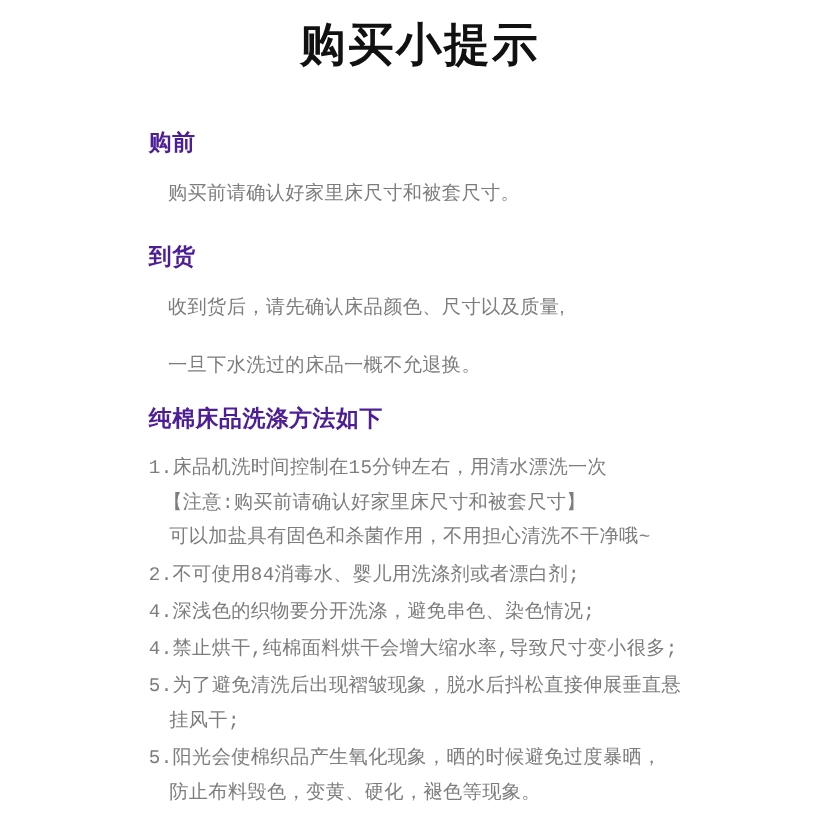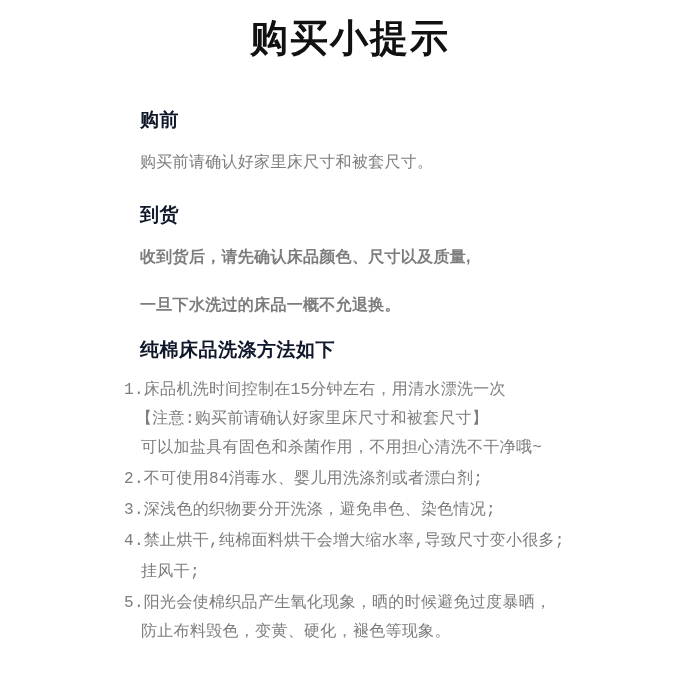--- a/index.html
+++ b/index.html
@@ -23,40 +23,40 @@
       line-height: 44px;
       font-weight: 700;
       color: #111111;
       letter-spacing: 2px;
     }
     .content {
       padding-left: 124px;
       padding-right: 70px;
     }
     .heading {
-      margin: 16px;
+      margin: 0;
       font-size: 19px;
       line-height: 20px;
       font-weight: 700;
-      color: #0f172a;
+      color: #4c1d95;
       letter-spacing: 0.5px;
     }
     .sec-before .heading { margin-top: 50px; }
     .sec-arrival .heading { margin-top: 27px; }
     .sec-wash .heading { margin-top: 19px; }
 
     .body-line {
       margin: 16px;
       font-size: 16px;
       line-height: 32px;
       color: #7d7d7d;
       letter-spacing: 0.3px;
     }
     .sec-before .body-group { margin-top: 7px; }
-    .sec-arrival .body-group { margin-top: 11px; font-weight: bold; }
+    .sec-arrival .body-group { margin-top: 11px; }
 
     .items { margin-top: 16px; }
     .item { margin-bottom: 2px; }
     .item-line {
       margin: 0;
       font-size: 16px;
       line-height: 29px;
       color: #7d7d7d;
       letter-spacing: 0.3px;
       font-family: Liberation Mono, monospace;
@@ -96,28 +96,29 @@
           <p class="item-line">1.床品机洗时间控制在15分钟左右，用清水漂洗一次</p>
           <p class="item-line cont-bracket">【注意:购买前请确认好家里床尺寸和被套尺寸】</p>
           <p class="item-line cont">可以加盐具有固色和杀菌作用，不用担心清洗不干净哦~</p>
         </div>
 
         <div class="item">
           <p class="item-line">2.不可使用84消毒水、婴儿用洗涤剂或者漂白剂;</p>
         </div>
 
         <div class="item">
-          <p class="item-line">3.深浅色的织物要分开洗涤，避免串色、染色情况;</p>
+          <p class="item-line">4.深浅色的织物要分开洗涤，避免串色、染色情况;</p>
         </div>
 
         <div class="item">
           <p class="item-line">4.禁止烘干,纯棉面料烘干会增大缩水率,导致尺寸变小很多;</p>
         </div>
 
         <div class="item">
+          <p class="item-line">5.为了避免清洗后出现褶皱现象，脱水后抖松直接伸展垂直悬</p>
           <p class="item-line cont">挂风干;</p>
         </div>
 
         <div class="item">
           <p class="item-line">5.阳光会使棉织品产生氧化现象，晒的时候避免过度暴晒，</p>
           <p class="item-line cont">防止布料毁色，变黄、硬化，褪色等现象。</p>
         </div>
 
       </div>
     </section>

